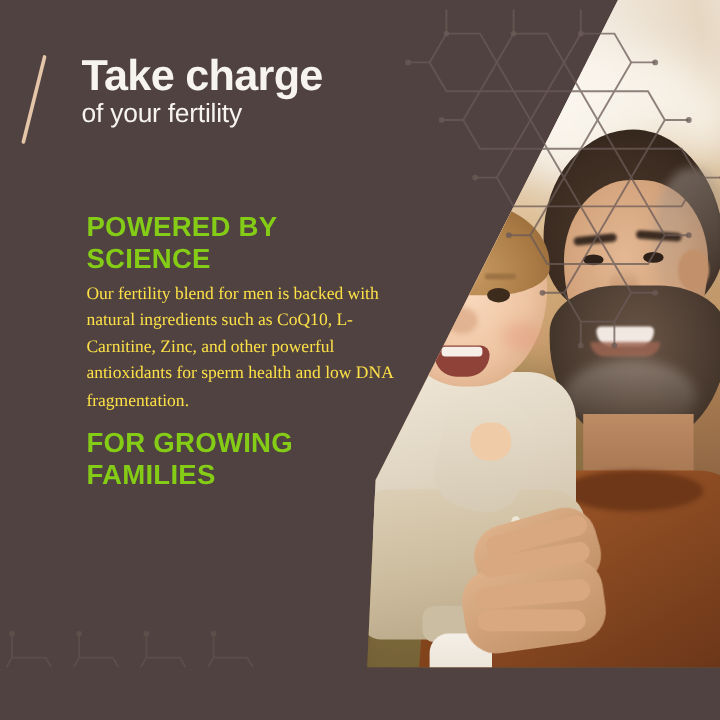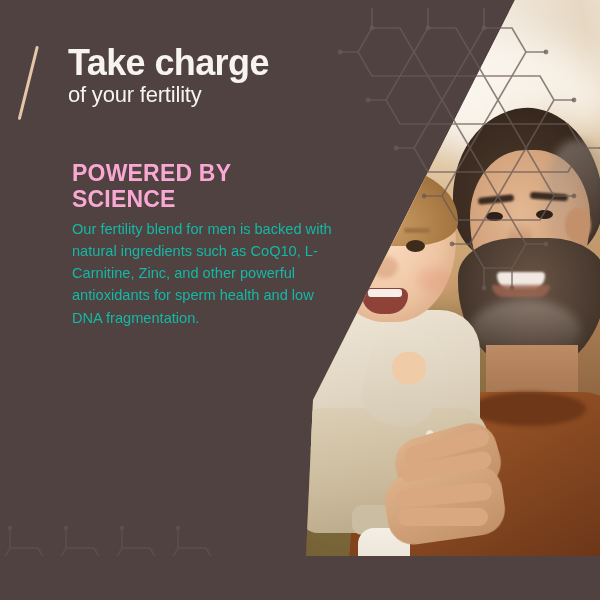--- a/index.html
+++ b/index.html
@@ -197,25 +197,25 @@
     border-radius:2px;
   }
   .title{position:absolute;left:68px;top:44px;width:300px;color:#f7f3ef;}
   .title .l1{font-size:36px;font-weight:700;letter-spacing:-.6px;line-height:1.06;}
   .title .l2{font-size:22px;font-weight:300;letter-spacing:-.2px;line-height:1.18;}
 
   .block{position:absolute;left:72px;width:268px;}
   .blk1{top:160px;}
   .blk2{top:340px;}
   .sec-head{
-    color:#f9a8d4;font-size:23px;font-weight:700;letter-spacing:.2px;
-    line-height:1.13;margin:0 0 6px 0;
+    color:#84cc16;font-size:23px;font-weight:700;letter-spacing:.2px;
+    line-height:1.13;margin:16px 0 6px 0;
   }
   .sec-body{
-    color:#14b8a6;font-size:14.6px;font-weight:400;line-height:1.52;margin:0;
+    color:#fde047;font-size:14.6px;font-weight:400;line-height:1.52;margin:0;font-family:Liberation Serif, serif;
   }
 </style>
 </head>
 <body>
 
 <div class="canvas">
 
   <div class="photo">
     <div class="sky"></div>
     <div class="bokeh bk5"></div>
@@ -336,15 +336,16 @@
     <div class="l1">Take charge</div>
     <div class="l2">of your fertility</div>
   </div>
 
   <div class="block blk1">
     <h2 class="sec-head">POWERED BY SCIENCE</h2>
     <p class="sec-body">Our fertility blend for men is backed with natural ingredients such as CoQ10, L-Carnitine, Zinc, and other powerful antioxidants for sperm health and low DNA fragmentation.</p>
   </div>
 
   <div class="block blk2">
+    <h2 class="sec-head">FOR GROWING FAMILIES</h2>
   </div>
 
 </div>
 
 </body></html>

